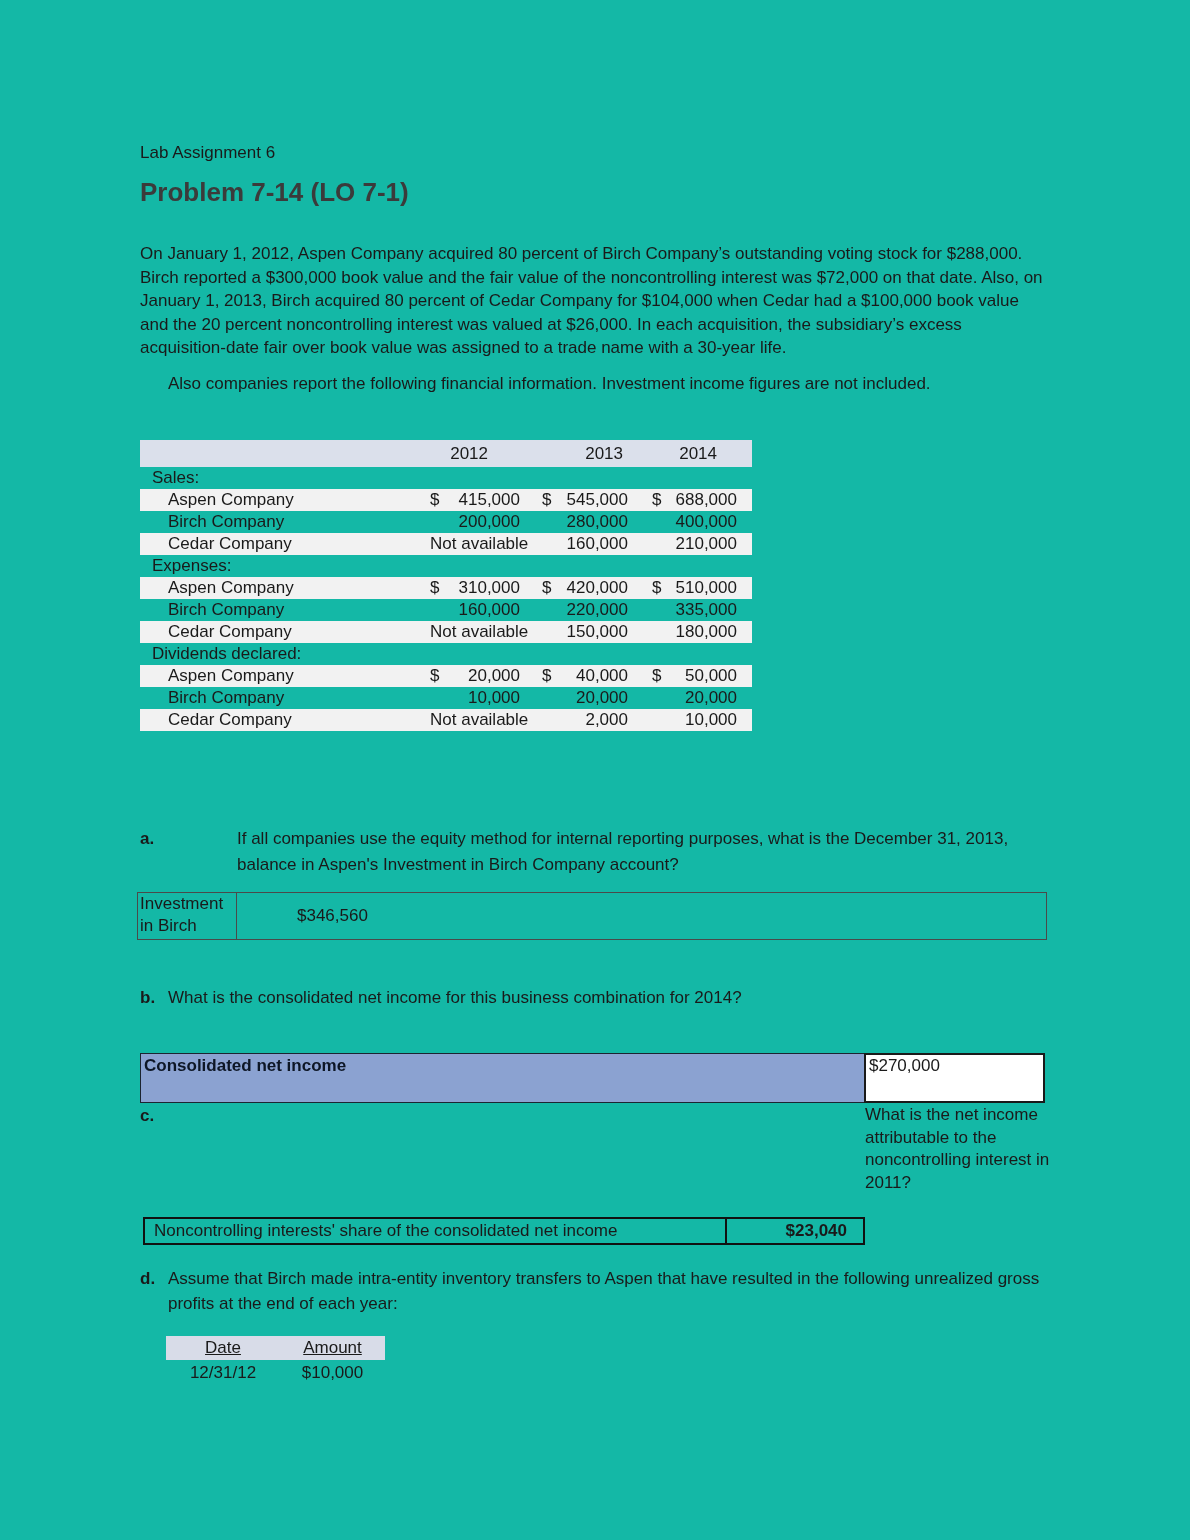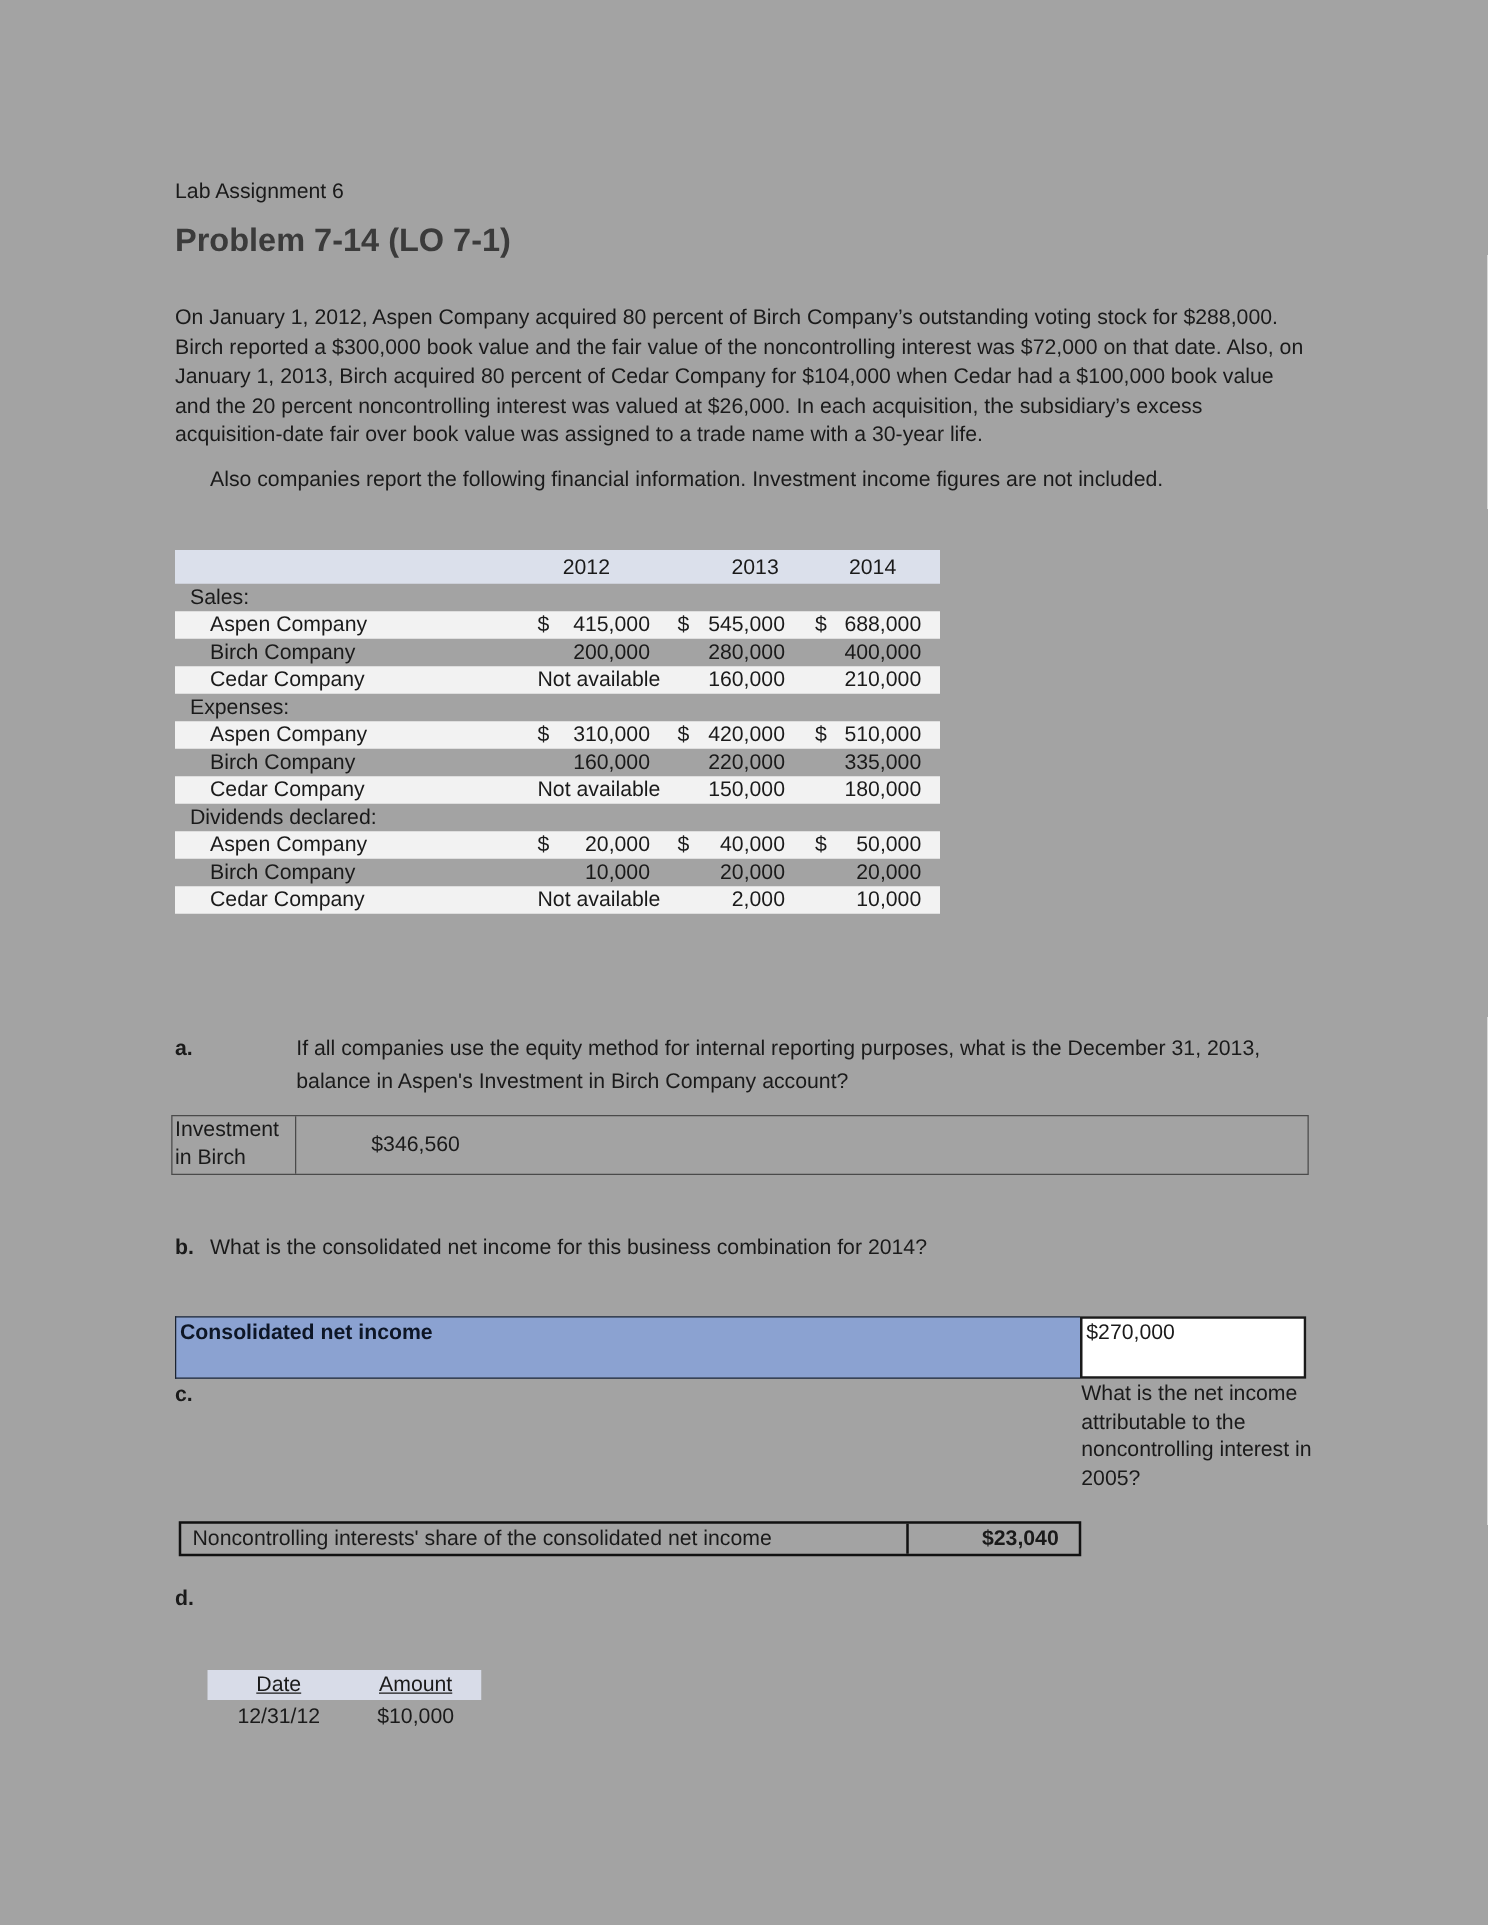--- a/index.html
+++ b/index.html
@@ -1,17 +1,17 @@
 <!DOCTYPE html>
 <html><head>
 <meta charset="utf-8">
 <style>
   html,body { margin:0; padding:0; background:#ffffff; }
   .page {
-    position:relative; width:1190px; height:1540px; background:#a3a3a3;
+    position:relative; width:1190px; height:1540px; background:#14b8a6;
     font-family:"Liberation Sans", sans-serif; font-size:17px; color:#1a1a1a;
     overflow:hidden;
   }
   .abs { position:absolute; }
 
   .lab-header { left:140px; top:143px; }
   .problem-title { left:140px; top:176px; font-size:26px; line-height:32px; font-weight:bold; color:#3b3b3b; }
   .intro { left:140px; top:220px; width:905px; line-height:23.5px;margin-top:22px; }
   .report-note { left:140px; top:372px; width:905px; line-height:23.5px; text-indent:28px; }
 
@@ -269,29 +269,30 @@
     <span class="q-label">b.</span>
     <span class="q-text">What is the consolidated net income for this business combination for 2014?</span>
   </div>
 
   <div class="abs cni-row">
     <div class="cni-label">Consolidated net income</div>
     <div class="cni-value">$270,000</div>
   </div>
 
   <div class="abs qc-label">c.</div>
-  <div class="abs qc-text">What is the net income attributable to the noncontrolling interest in 2005?</div>
+  <div class="abs qc-text">What is the net income attributable to the noncontrolling interest in 2011?</div>
 
   <div class="abs nci-box">
     <div class="nci-label">Noncontrolling interests' share of the consolidated net income</div>
     <div class="nci-value">$23,040</div>
   </div>
 
   <div class="abs q-d">
     <span class="q-label">d.</span>
+    <span class="q-text">Assume that Birch made intra-entity inventory transfers to Aspen that have resulted in the following unrealized gross profits at the end of each year:</span>
   </div>
 
   <div class="abs dtable">
     <div class="dt-head">
       <div class="dt-c1">Date</div>
       <div class="dt-c2">Amount</div>
     </div>
     <div class="dt-row">
       <div class="dt-c1">12/31/12</div>
       <div class="dt-c2">$10,000</div>

